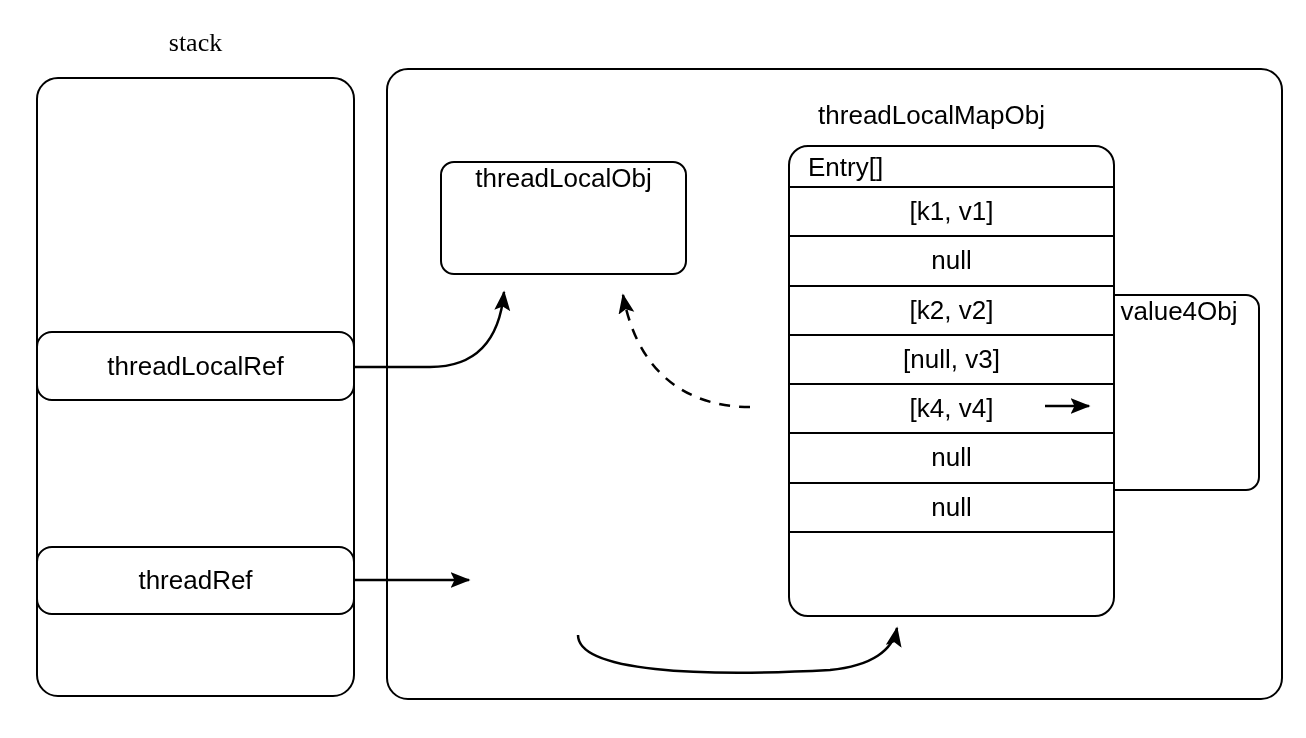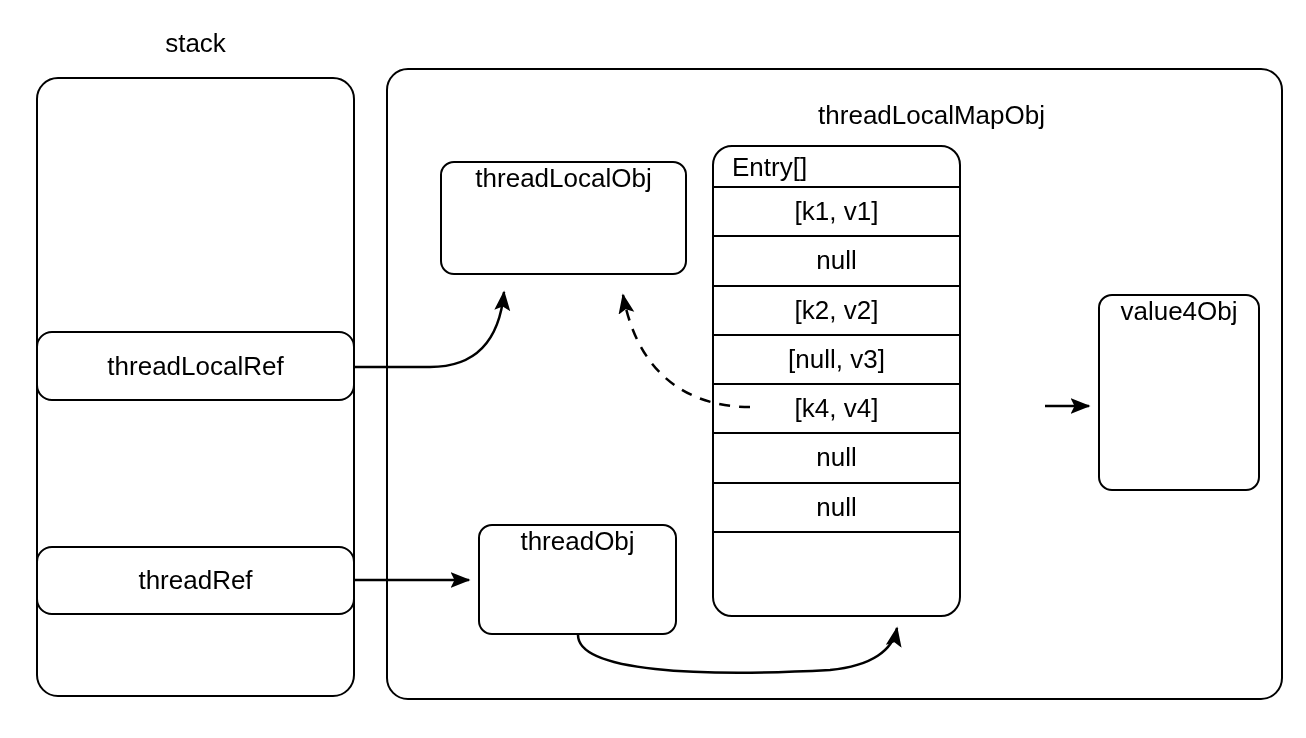--- a/index.html
+++ b/index.html
@@ -105,49 +105,46 @@
     width: 1306px;
     height: 738px;
     pointer-events: none;
   }
 </style>
 </head>
 <body>
 
 <div id="canvas">
 
-  <div class="region-label" style="left:36px; top:30px; width:319px;">stack</div>
+  <div class="region-label" style="left:36px; top:30px; width:319px;font-family:Liberation Serif, serif;">stack</div>
 
   <div class="memory-region" style="left:36px; top:77px; width:319px; height:620px;"></div>
 
   <div class="slot" style="left:36px; top:331px; width:319px; height:70px;">
     <span>threadLocalRef</span>
   </div>
 
   <div class="slot" style="left:36px; top:546px; width:319px; height:69px;">
     <span>threadRef</span>
   </div>
 
   <div class="memory-region" style="left:386px; top:68px; width:897px; height:632px;"></div>
 
   <div class="obj-box" style="left:440px; top:161px; width:247px; height:114px;">
     <span>threadLocalObj</span>
   </div>
 
-  <div class="obj-box" style="left:478px; top:524px; width:199px; height:111px;">
-    <span>threadObj</span>
-  </div>
 
   <div class="obj-box" style="left:1098px; top:294px; width:162px; height:197px;">
     <span>value4Obj</span>
   </div>
 
   <div class="array-label" style="left:750px; top:100px; width:295px;">threadLocalMapObj</div>
 
-  <div class="array-box" style="left:712px; top:145px; width:249px; height:472px;">
+  <div class="array-box" style="left:788px; top:145px; width:327px; height:472px;">
     <div class="array-title">Entry[]</div>
     <div class="array-rows">
       <div class="array-row">[k1, v1]</div>
       <div class="array-row">null</div>
       <div class="array-row">[k2, v2]</div>
       <div class="array-row">[null, v3]</div>
       <div class="array-row">[k4, v4]</div>
       <div class="array-row">null</div>
       <div class="array-row">null</div>
     </div>

